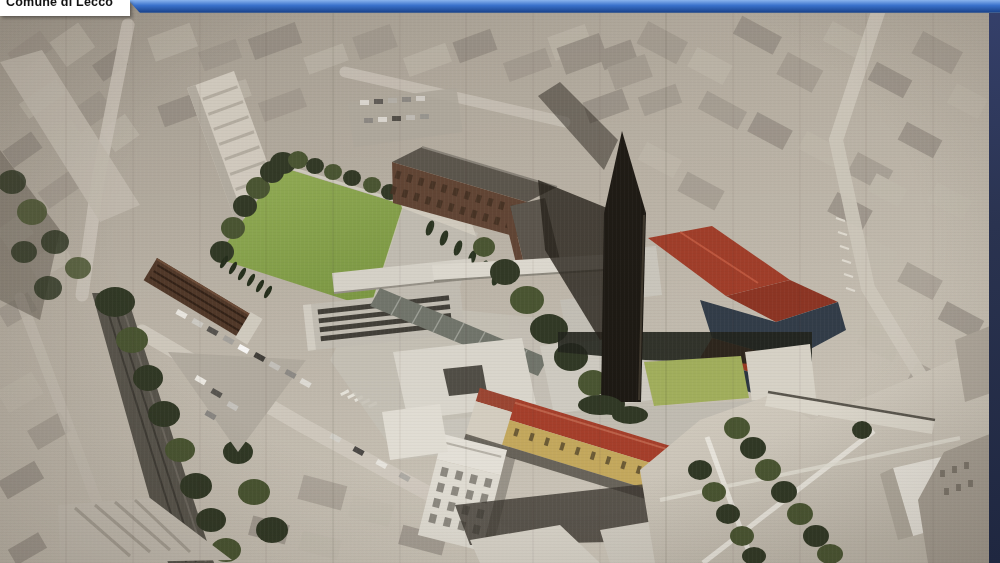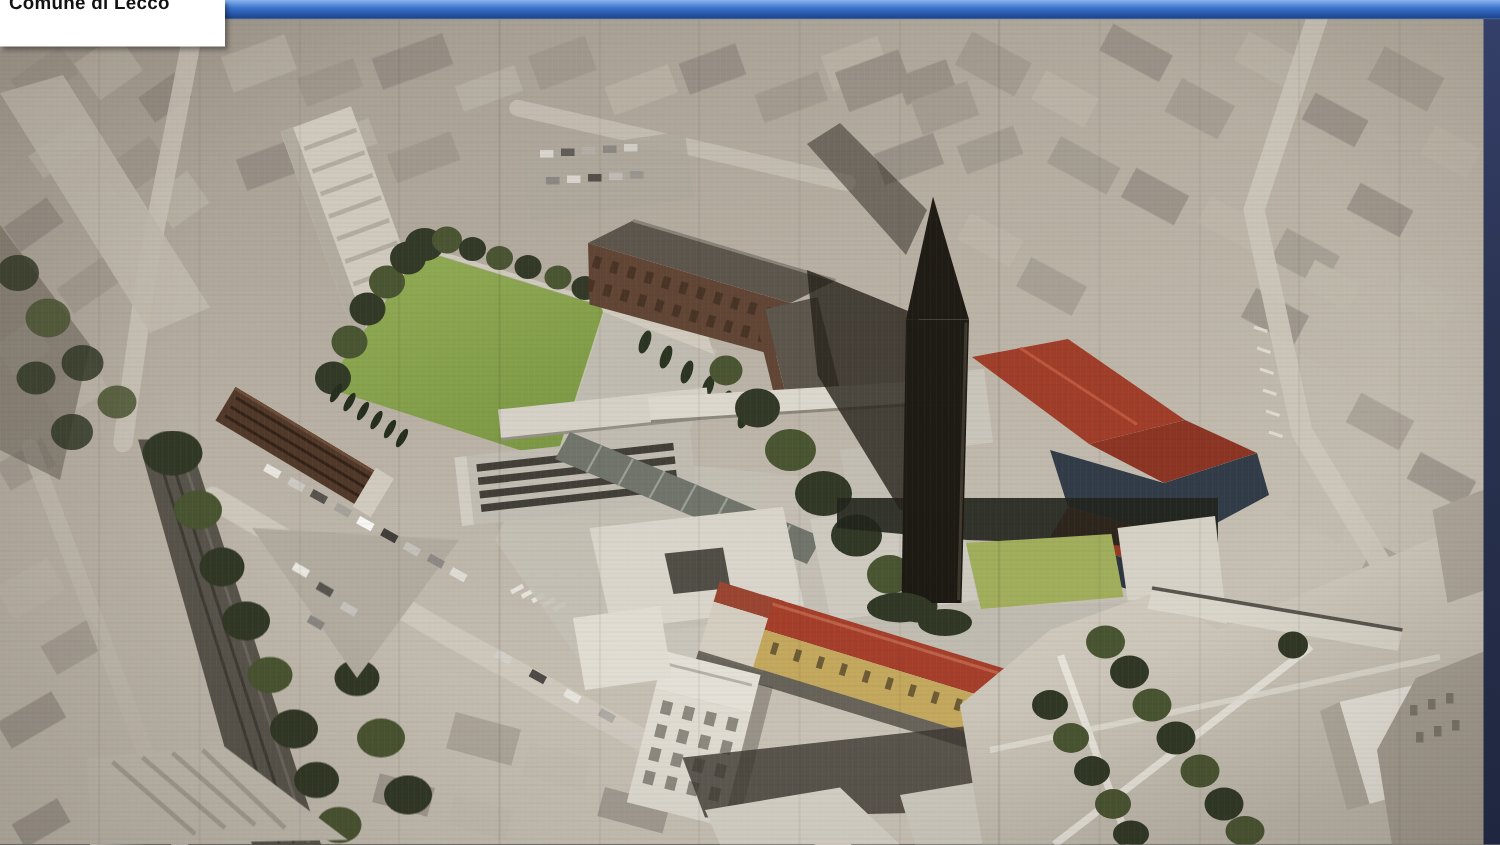--- a/index.html
+++ b/index.html
@@ -16,24 +16,23 @@
     background:
       radial-gradient(ellipse at 52% 42%, rgba(0,0,0,0) 55%, rgba(55,45,35,.22) 100%),
       linear-gradient(rgba(125,108,88,.10), rgba(125,108,88,.04));}
   .header-bar{
     position:absolute;left:128px;top:0;width:872px;height:12px;z-index:10;
     background:linear-gradient(180deg,var(--header-blue-light) 0%,var(--header-blue) 45%,var(--header-blue-dark) 100%);
     clip-path:polygon(0 0,100% 0,100% 100%,12px 100%);
     border-bottom:1px solid rgba(10,30,70,.55);
   }
   .label-box{
-    position:absolute;left:0;top:0;width:130px;height:31px;z-index:11;
+    position:absolute;left:0;top:0;width:130px;height:16px;z-index:11;
     background:var(--label-bg);overflow:hidden;
     box-shadow:2px 2px 3px rgba(0,0,0,.35);
-    padding-left:20px;
   }
   .label-text{
     position:absolute;left:6px;top:-5px;
     font-size:12.5px;font-weight:bold;letter-spacing:.2px;
     color:var(--label-text);white-space:nowrap;
   }
   .edge-strip{
     position:absolute;right:0;top:0;width:11px;height:563px;z-index:5;
     background:linear-gradient(180deg,#35406b 0%,var(--edge-navy) 40%,#1f2740 100%);
   }

